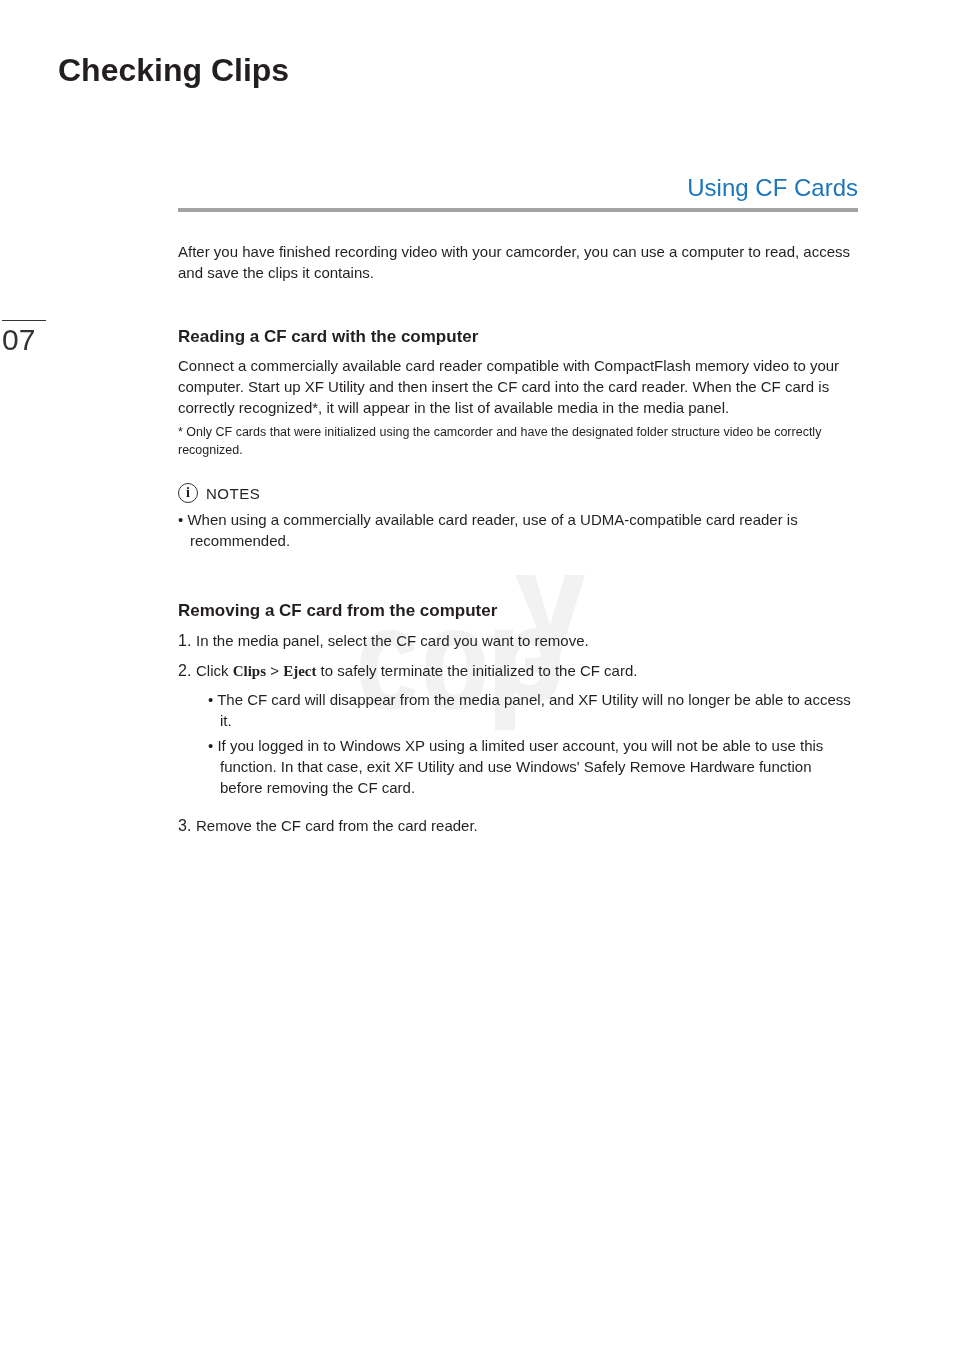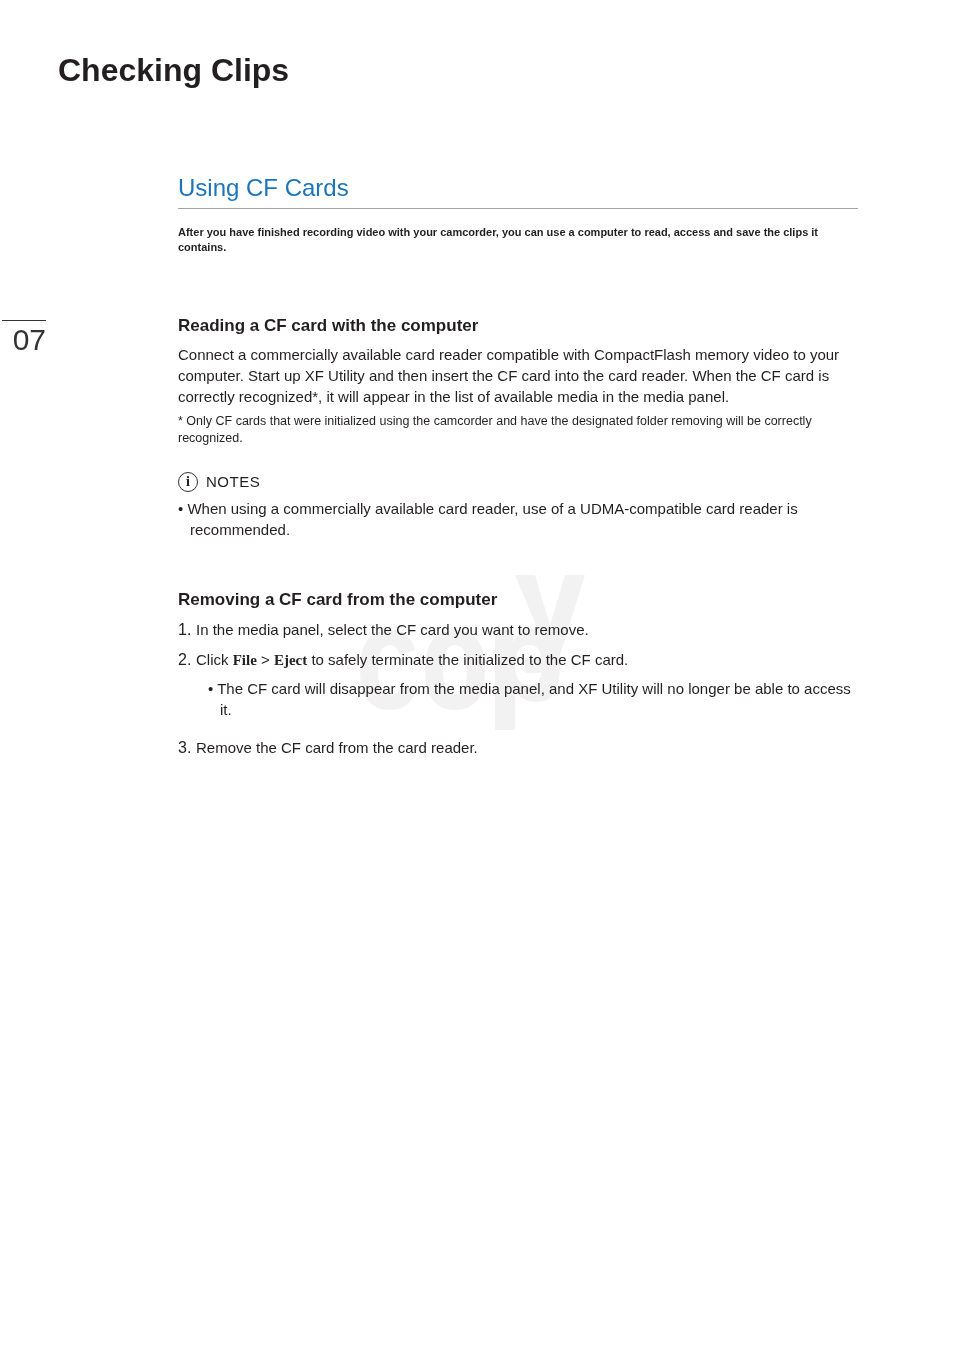--- a/index.html
+++ b/index.html
@@ -26,41 +26,41 @@
     .page-number {
       position: absolute;
       top: 320px;
       left: 2px;
       font-size: 30px;
       color: #333;
       font-weight: 300;
       border-top: 1px solid #333;
       padding-top: 2px;
       width: 44px;
-      text-align: right;
+      text-align: left;
     }
     .content {
       position: absolute;
       top: 174px;
       left: 178px;
       width: 680px;
     }
     .section-title {
       font-size: 24px;
       color: #1b75bb;
       font-weight: normal;
       padding-bottom: 6px;
-      border-bottom: 1px solid #a3a3a3;
-      margin-bottom: 16px;
+      border-bottom: 4px solid #a3a3a3;
+      margin-bottom: 29px;
+      text-align: right;
     }
     .intro-text {
-      font-size: 11px;
+      font-size: 15px;
       line-height: 1.4;
-      margin-bottom: 60px;
-      font-weight: bold;
+      margin-bottom: 44px;
     }
     .subsection-title {
       font-size: 17px;
       font-weight: bold;
       margin-bottom: 8px;
     }
     .body-text {
       font-size: 15px;
       line-height: 1.4;
       margin-bottom: 6px;
@@ -157,39 +157,40 @@
 <div class="page-number">07</div>
 
 <div class="content">
 
   <div class="section-title">Using CF Cards</div>
 
   <div class="intro-text">After you have finished recording video with your camcorder, you can use a computer to read, access and save the clips it contains.</div>
 
   <div class="subsection-title">Reading a CF card with the computer</div>
   <div class="body-text">Connect a commercially available card reader compatible with CompactFlash memory video to your computer. Start up XF Utility and then insert the CF card into the card reader. When the CF card is correctly recognized*, it will appear in the list of available media in the media panel.</div>
-  <div class="footnote">* Only CF cards that were initialized using the camcorder and have the designated folder removing will be correctly recognized.</div>
+  <div class="footnote">* Only CF cards that were initialized using the camcorder and have the designated folder structure video be correctly recognized.</div>
 
   <div class="notes-header">
     <div class="info-icon">i</div>
     <div class="notes-label">NOTES</div>
   </div>
   <div class="note-bullet">When using a commercially available card reader, use of a UDMA-compatible card reader is recommended.</div>
 
   <div class="subsection-title">Removing a CF card from the computer</div>
 
   <div class="ol-item">
     <span class="ol-num">1.</span><span>In the media panel, select the CF card you want to remove.</span>
   </div>
 
   <div class="ol-item">
-    <span class="ol-num">2.</span><span>Click </span><span class="menu-path">File</span><span> &gt; </span><span class="menu-path">Eject</span><span> to safely terminate the initialized to the CF card.</span>
+    <span class="ol-num">2.</span><span>Click </span><span class="menu-path">Clips</span><span> &gt; </span><span class="menu-path">Eject</span><span> to safely terminate the initialized to the CF card.</span>
   </div>
 
   <div class="sub-bullet">The CF card will disappear from the media panel, and XF Utility will no longer be able to access it.</div>
+  <div class="sub-bullet">If you logged in to Windows XP using a limited user account, you will not be able to use this function. In that case, exit XF Utility and use Windows' Safely Remove Hardware function before removing the CF card.</div>
 
   <div class="spacer-sm"></div>
 
   <div class="ol-item">
     <span class="ol-num">3.</span><span>Remove the CF card from the card reader.</span>
   </div>
 
 </div>
 
 </body></html>

